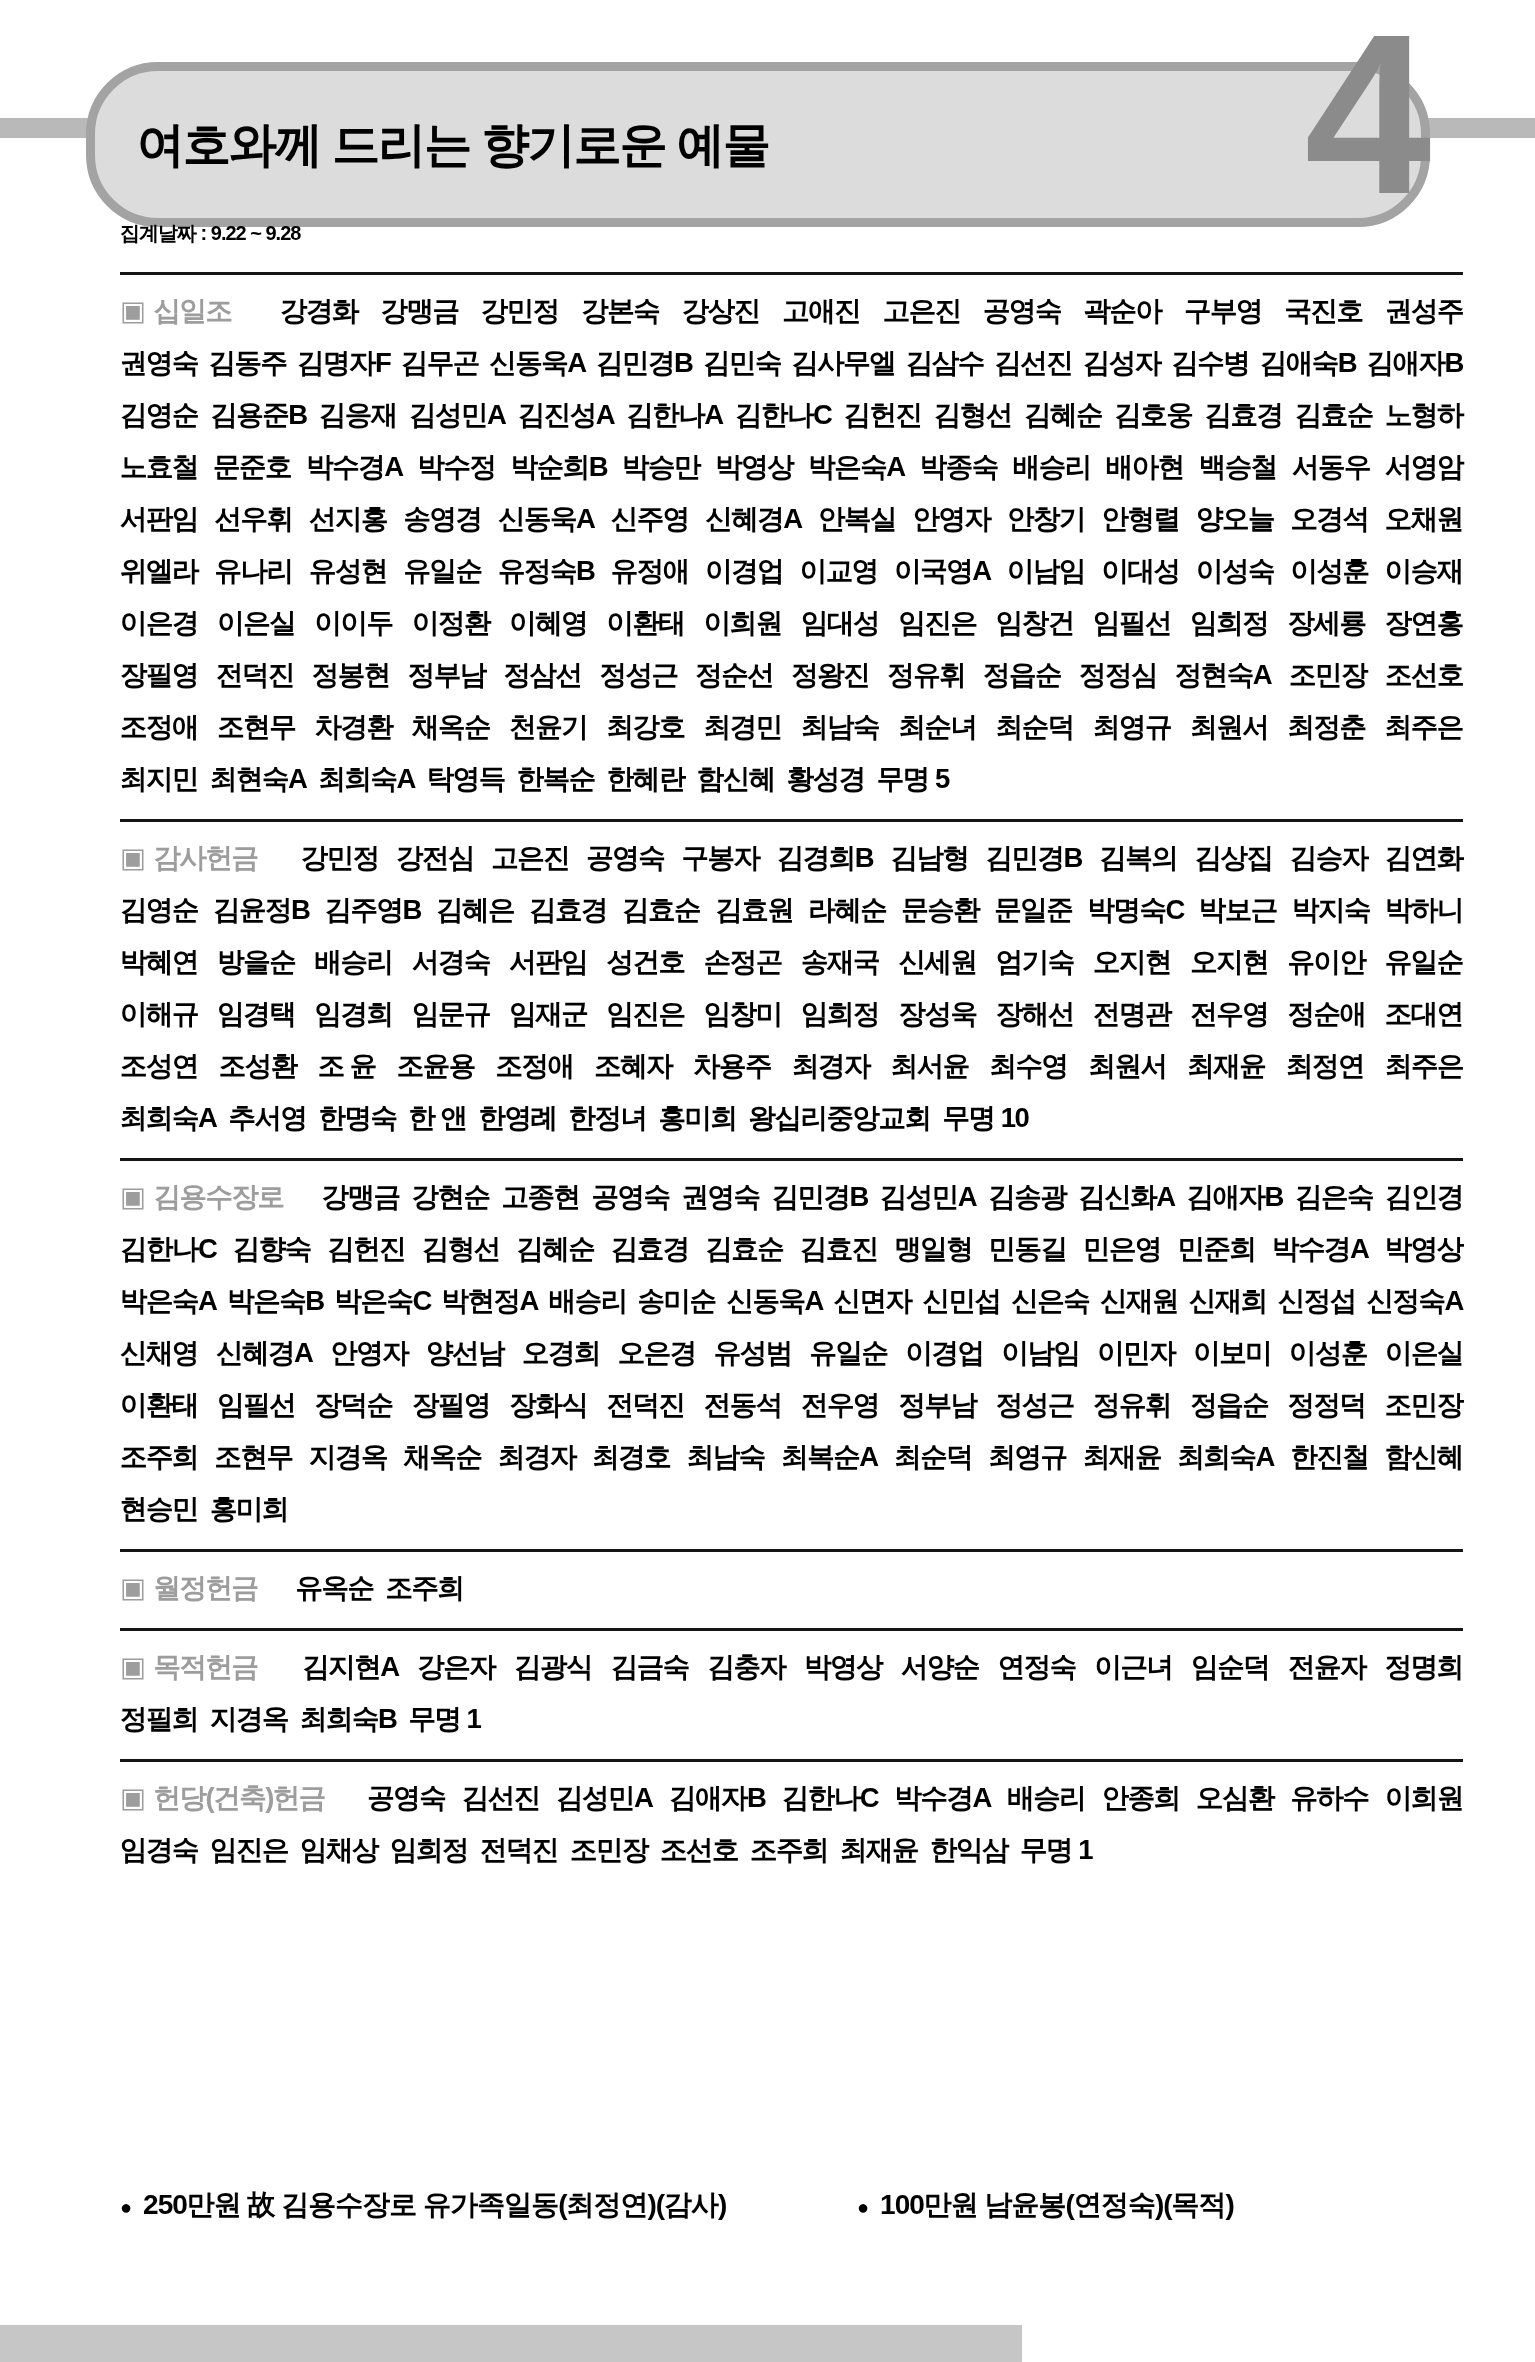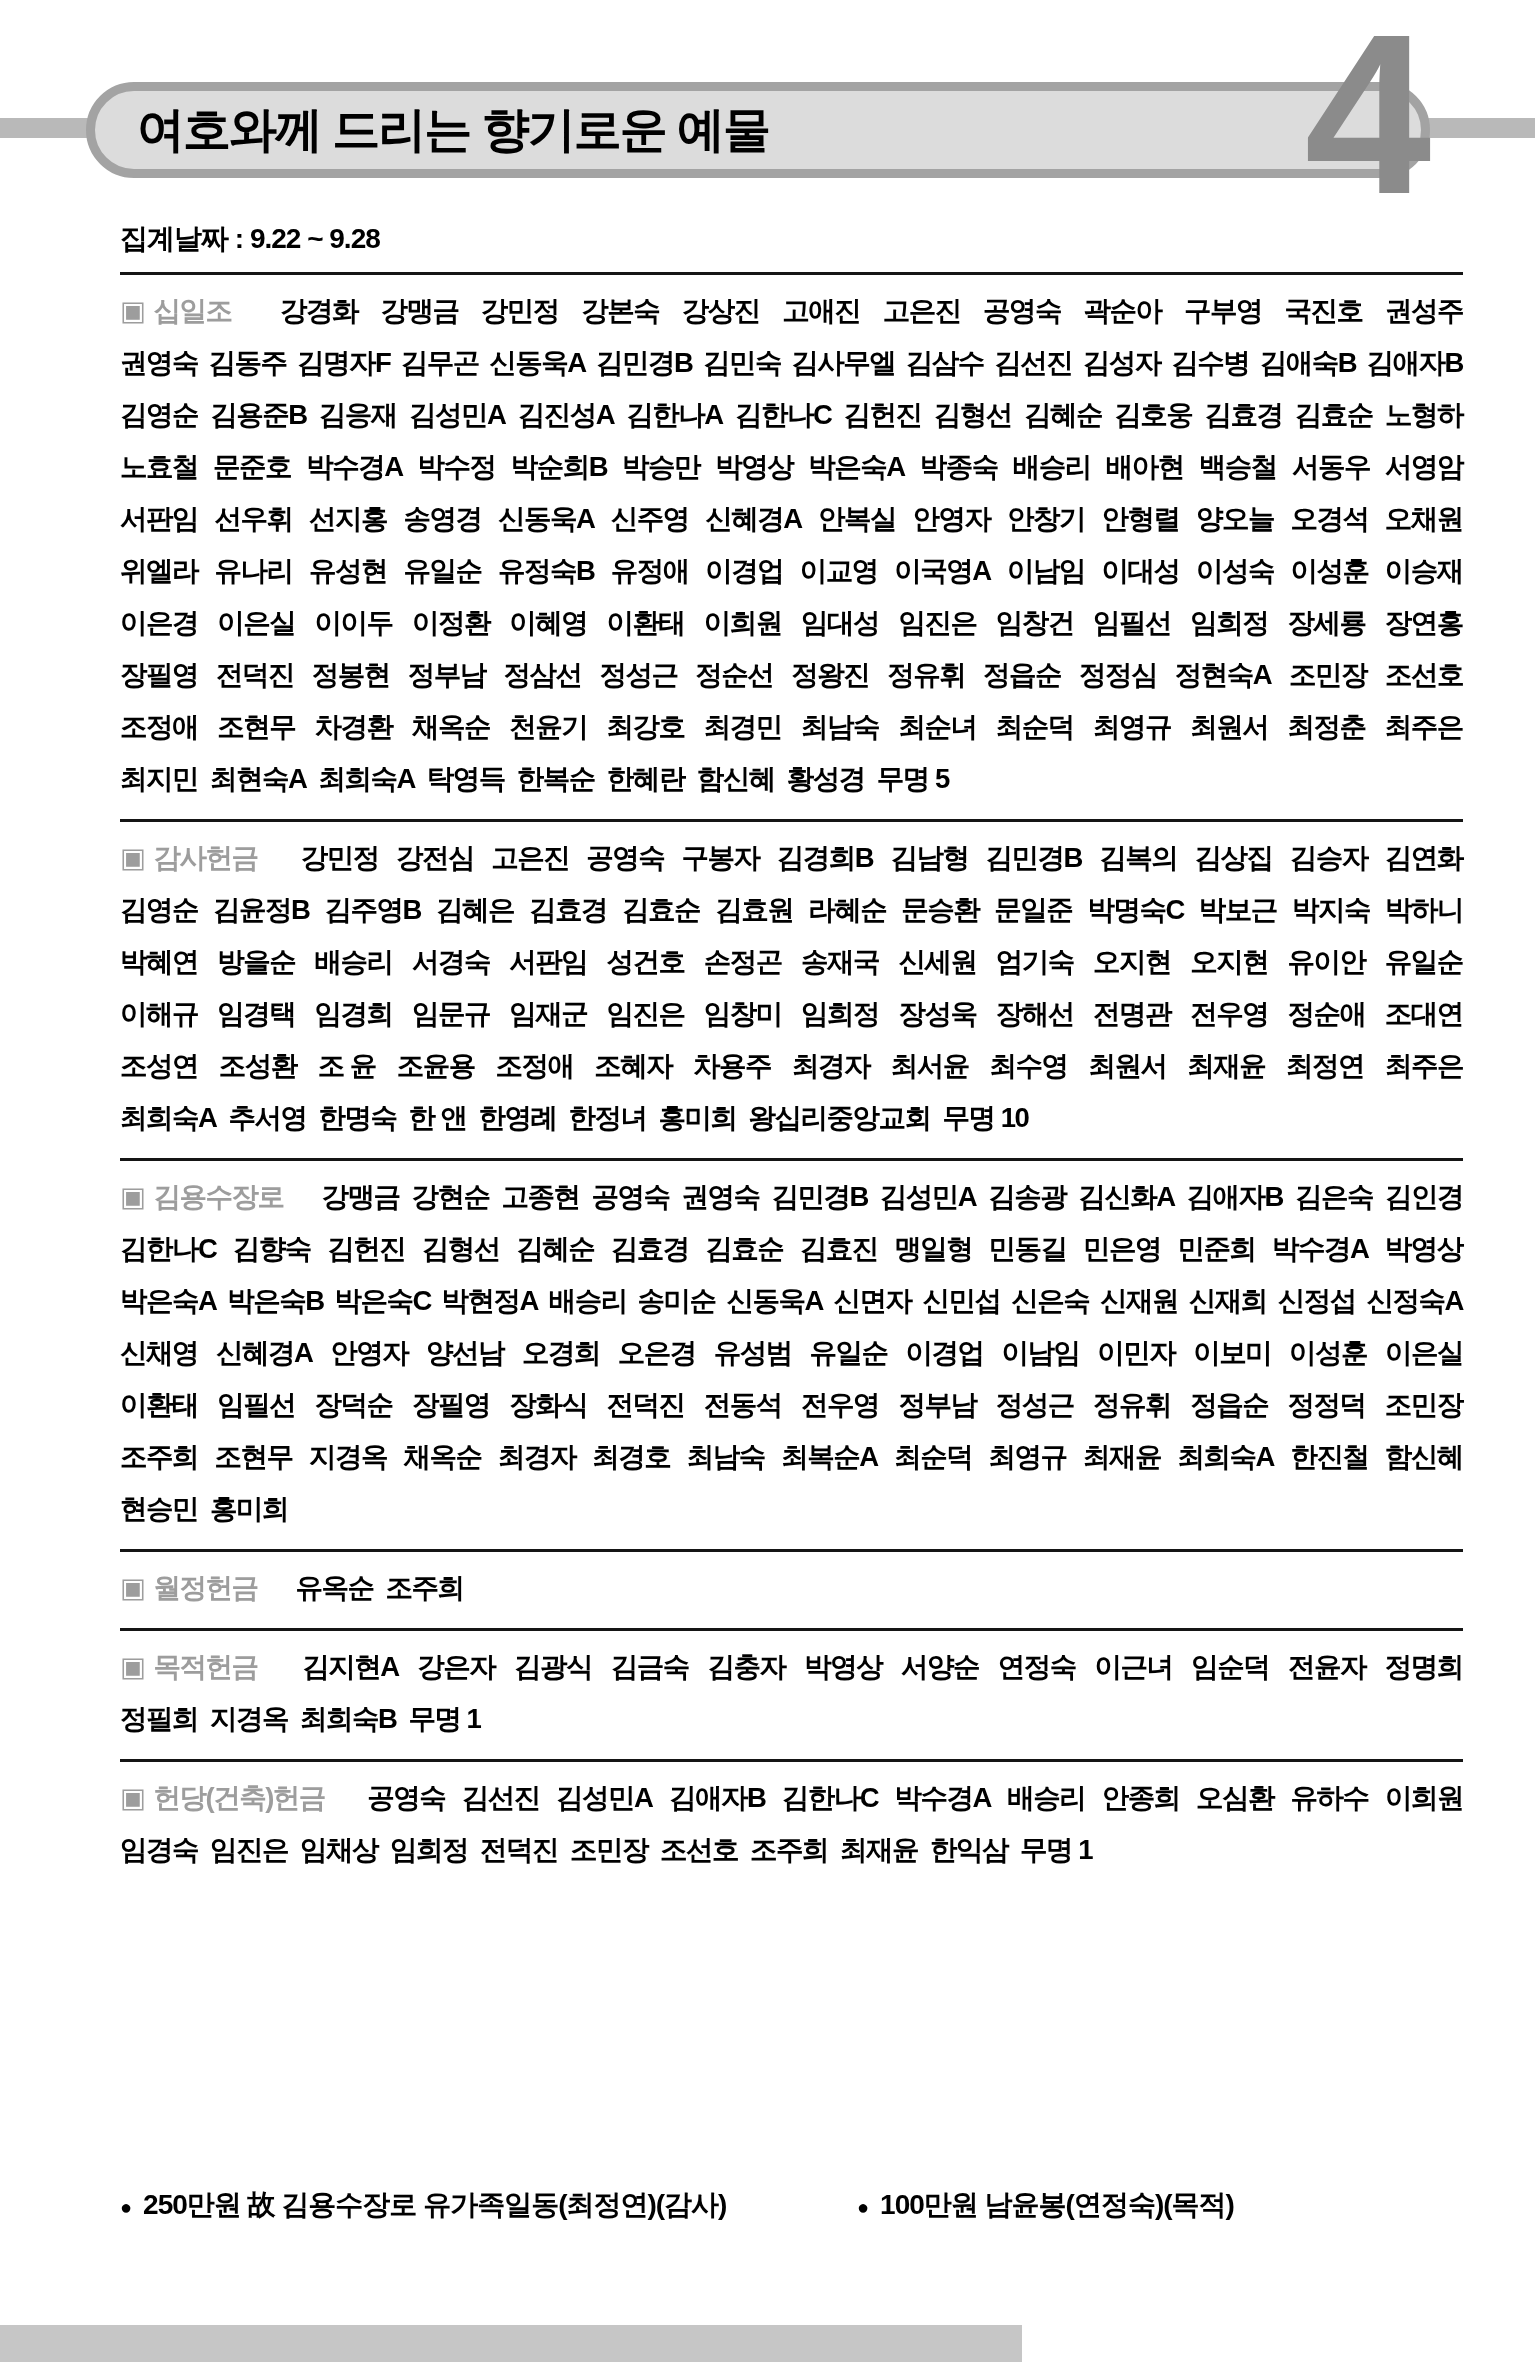--- a/index.html
+++ b/index.html
@@ -4,30 +4,30 @@
 <style>
   html,body{margin:0;padding:0;}
   body{
     width:1535px;height:2362px;position:relative;background:#ffffff;
     font-family:"Liberation Sans","DejaVu Sans",sans-serif;font-weight:bold;color:#000;
     overflow:hidden;
   }
   
   .stripe-top{position:absolute;left:0;top:118px;width:1535px;height:20px;background:#b9b9b9;}
   .title-pill{
-    position:absolute;left:86px;top:62px;width:1344px;height:96px;box-sizing:border-box;
+    position:absolute;left:86px;top:62px;width:1344px;height:165px;box-sizing:border-box;
     background:#dcdcdc;border:9px solid #a3a3a3;border-radius:72px;
-    display:flex;align-items:center;padding-left:42px;margin-top:20px;
+    display:flex;align-items:center;padding-left:42px;
   }
   .page-title{font-size:48px;letter-spacing:-2px;white-space:nowrap;}
   .big-num{
     position:absolute;left:1288px;top:16px;width:160px;height:200px;
     font-size:228px;line-height:196px;color:#8b8b8b;text-align:center;
   }
-  .date-line{position:absolute;left:120px;top:220px;font-size:28px;letter-spacing:-1px;}
+  .date-line{position:absolute;left:120px;top:220px;font-size:20px;letter-spacing:-1px;}
   
   .content{position:absolute;left:120px;top:272px;width:1343px;}
   .section{border-top:3px solid #151515;padding:10px 0 14px;}
   .row{
     display:flex;justify-content:space-between;align-items:baseline;
     font-size:27.5px;line-height:52px;letter-spacing:-1.5px;
   }
   .row.left{justify-content:flex-start;gap:12px;}
   .sec-label{color:#9d9d9d;display:inline-flex;align-items:baseline;gap:9px;margin-right:26px;white-space:pre;}
   .sec-icon{color:#9d9d9d;}

